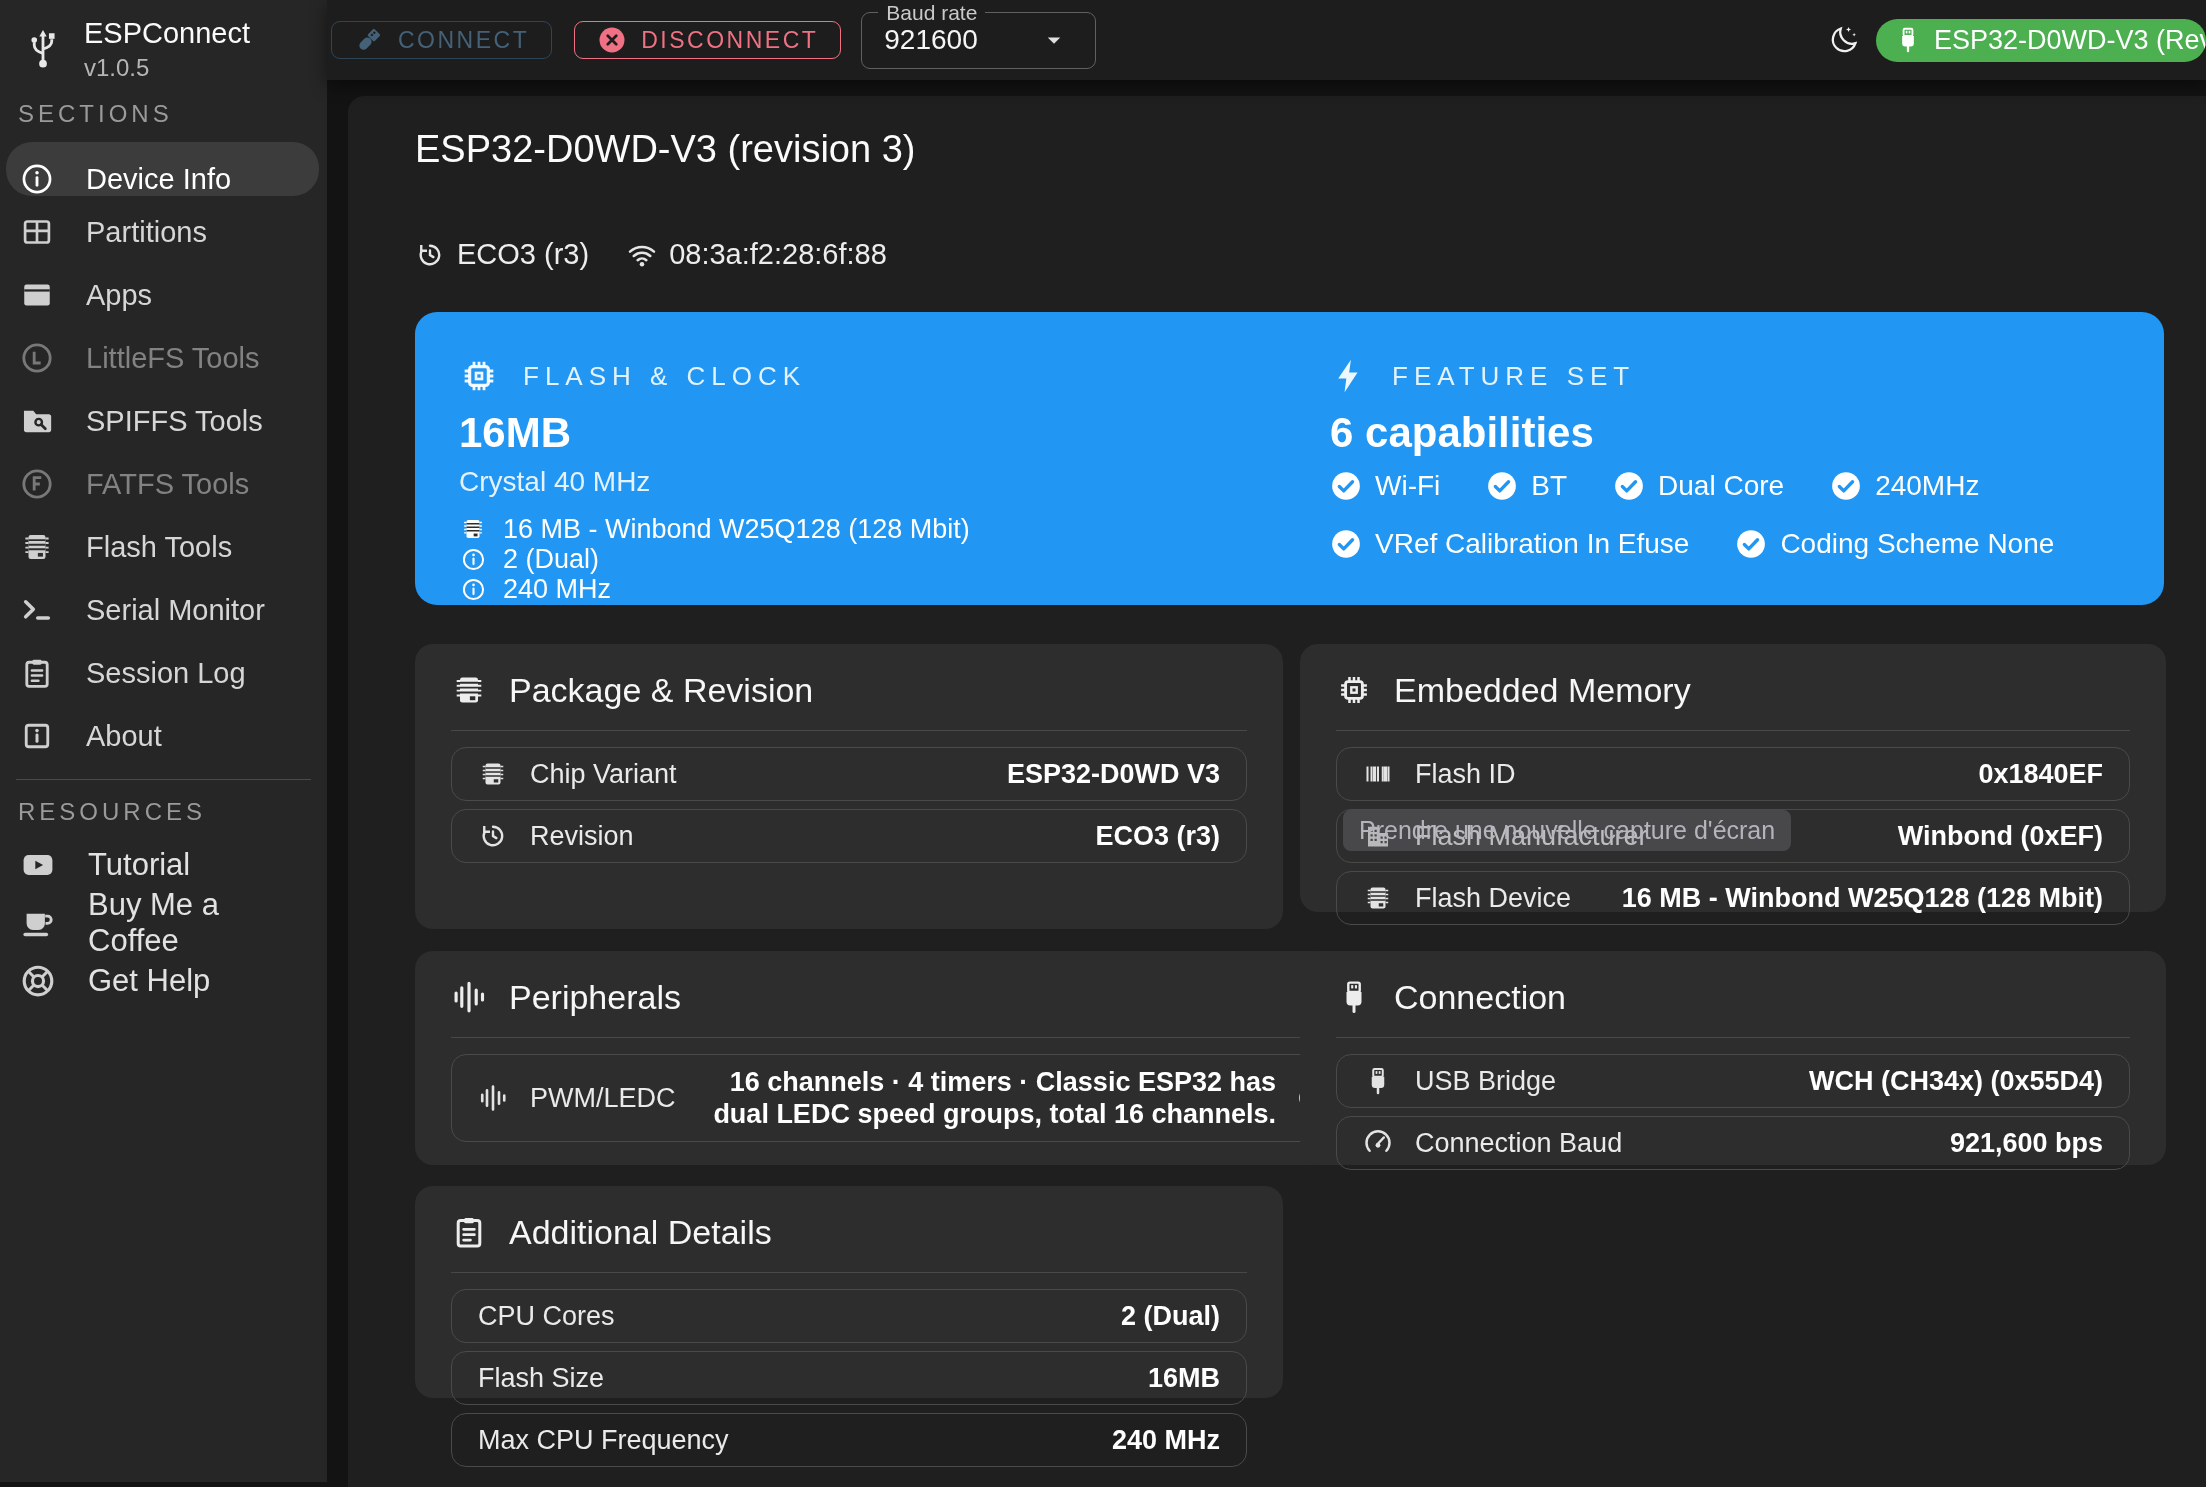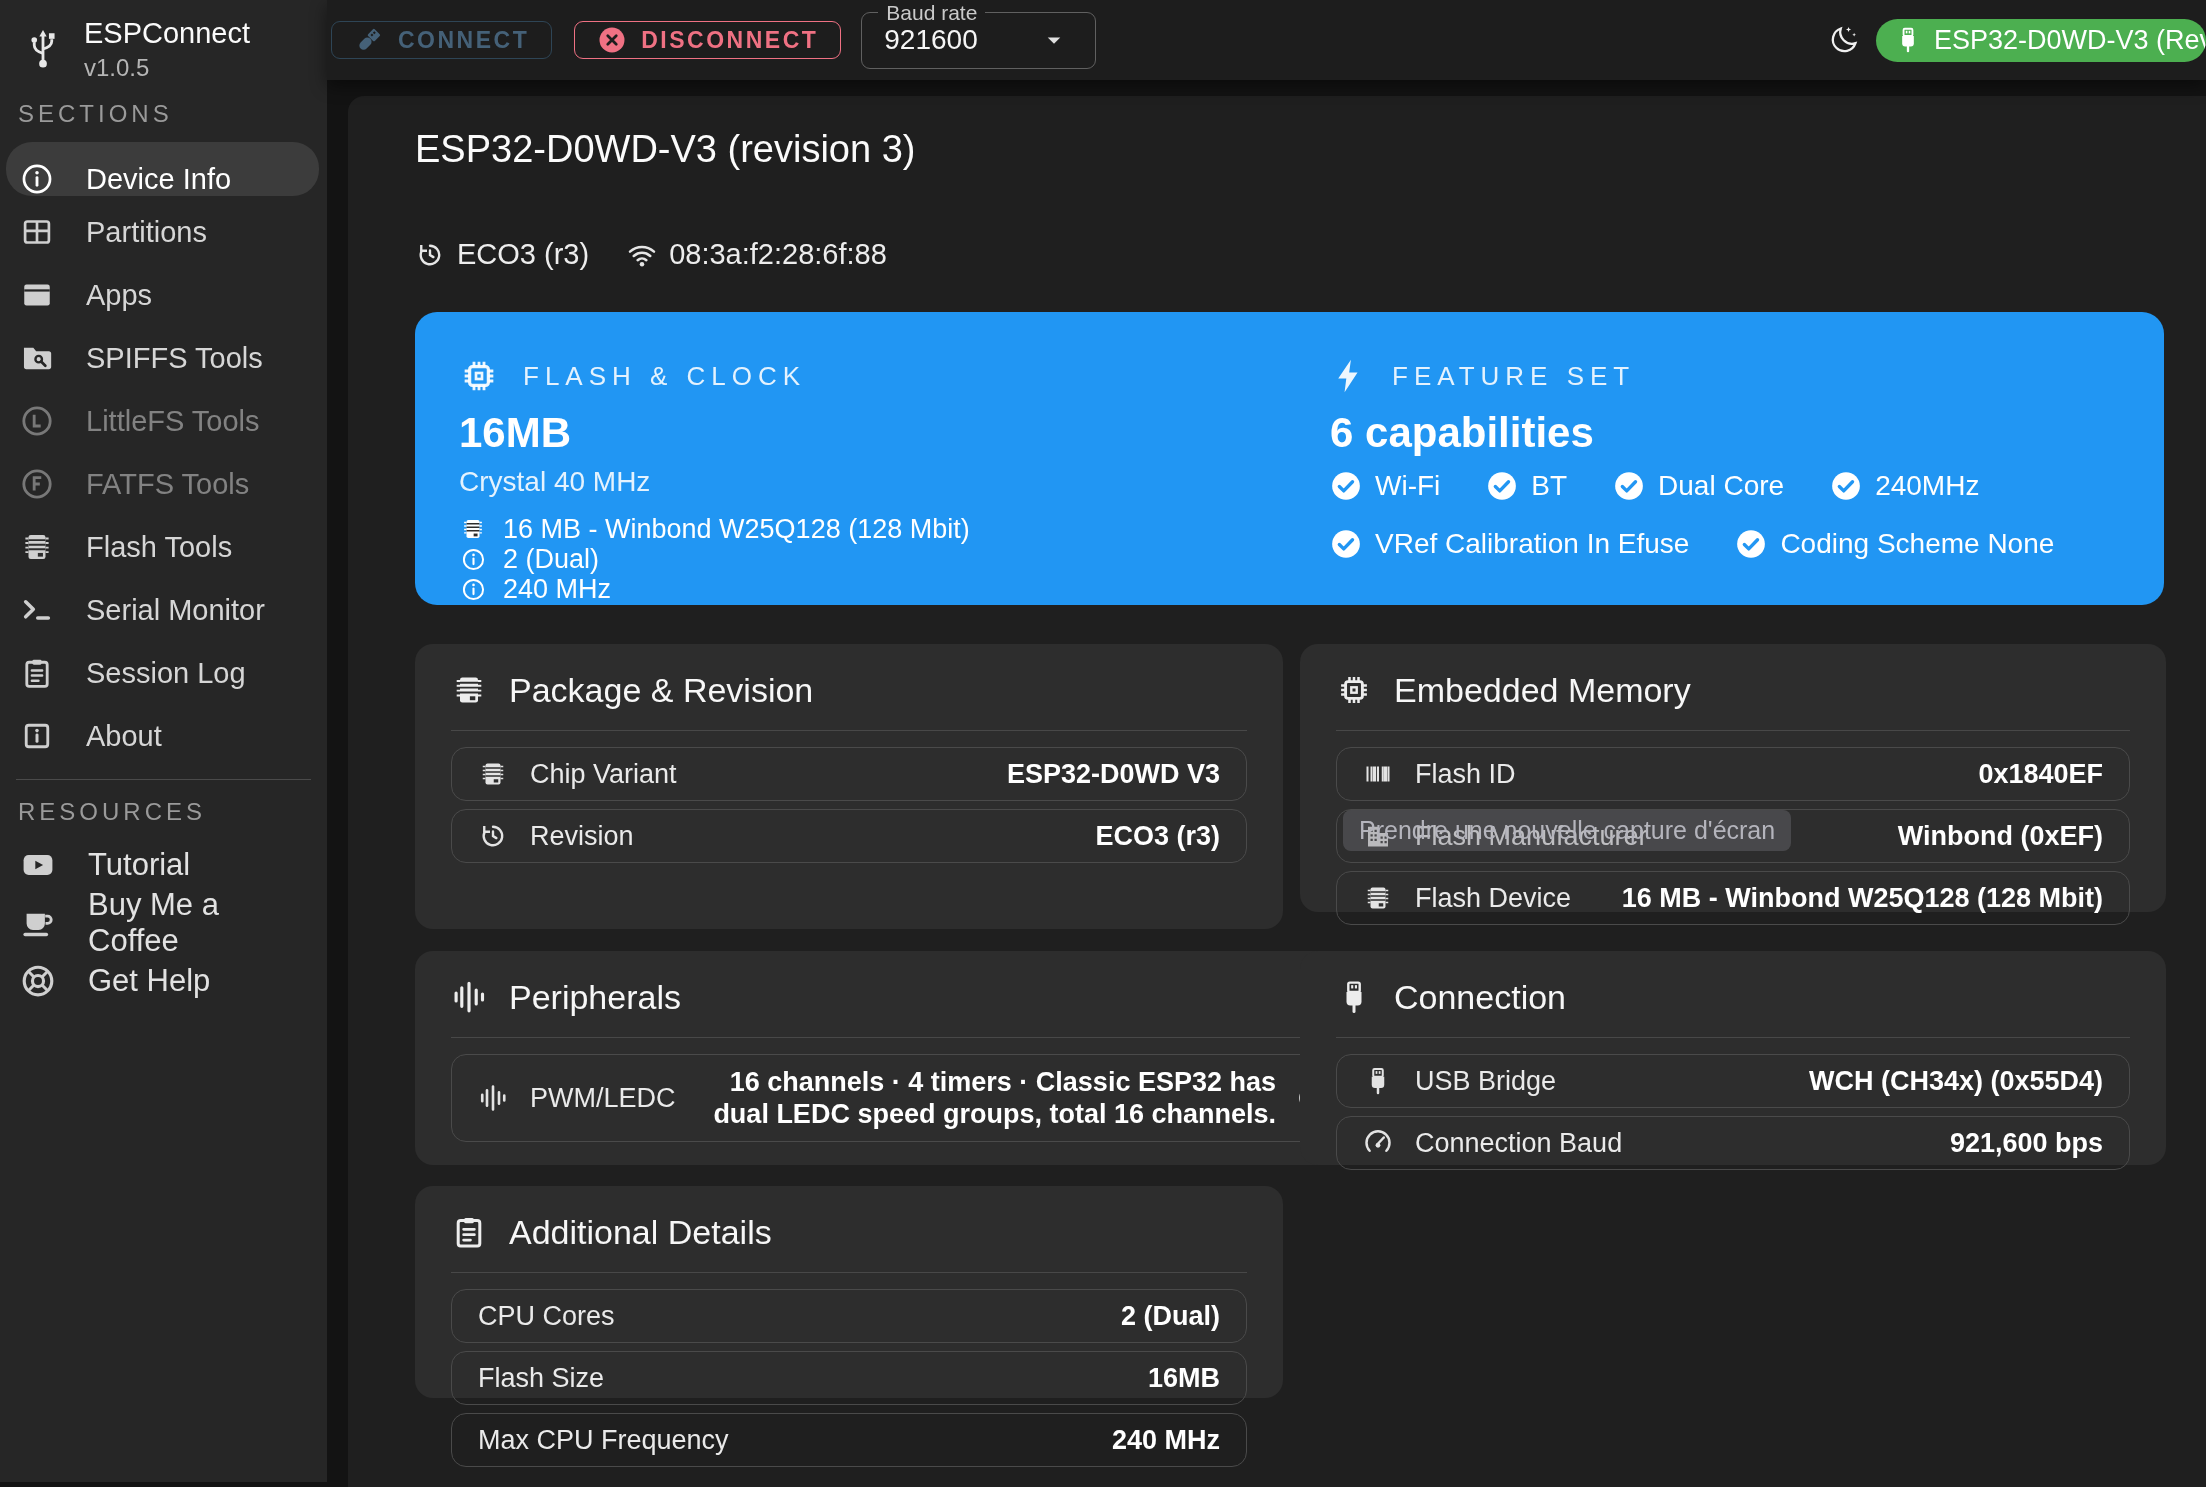--- a/index.html
+++ b/index.html
@@ -27,21 +27,21 @@
   .nav-item.disabled .icon { color:#787878; }
   .side-divider { height:1px; background:#4a4a4a; margin:16px 16px 18px 16px; }
   .res-item { display:flex; align-items:center; gap:32px; height:50px; margin:0 8px 8px 6px;
     padding:0 14px; font-size:31px; color:#e2e2e2; cursor:pointer; }
   .res-item .icon { color:#cfcfcf; width:36px; }
 
   
   .topbar { position:absolute; left:327px; top:0; width:1879px; height:80px; background:#1d1d1d;
     display:flex; align-items:center; padding:0 0 0 4px; box-shadow:0 6px 16px rgba(0,0,0,.45); z-index:5; }
   .btn { display:flex; align-items:center; gap:14px; height:38px; border-radius:9px; padding:0 22px;
-    font-size:23px; letter-spacing:2.5px; font-weight:700; background:transparent; cursor:pointer; }
+    font-size:23px; letter-spacing:2.5px; font-weight:400; background:transparent; cursor:pointer; }
   .btn-connect { border:1.5px solid #2e4556; color:#456178; margin-right:22px; }
   .btn-disconnect { border:1.5px solid #ef7183; color:#ef7183; margin-right:20px; }
   .baud-field { position:relative; width:235px; height:57px; border:1.5px solid #606060; border-radius:9px;
     display:flex; align-items:center; padding:0 26px 0 22px; cursor:pointer;justify-content:flex-end; }
   .baud-label { position:absolute; top:-12px; left:16px; background:#1d1d1d; padding:0 8px;
     font-size:21px; color:#c9c9c9; }
   .baud-value { font-size:28px; color:#f5f5f5; }
   .baud-caret { margin-left:auto; color:#e0e0e0; }
   .top-right { margin-left:auto; display:flex; align-items:center; }
   .moon-btn { color:#f0f0f0; margin-right:16px; cursor:pointer; }
@@ -286,35 +286,35 @@
       <span>Partitions</span>
     </div>
     <div class="nav-item">
       <span class="icon">
           <svg class="ic" width="34" height="34">
             <use href="#i-apps"></use>
           </svg>
         </span>
       <span>Apps</span>
     </div>
+    <div class="nav-item disabled">
+      <span class="icon">
+          <svg class="ic" width="34" height="34">
+            <use href="#i-circle-l"></use>
+          </svg>
+        </span>
+      <span>LittleFS Tools</span>
+    </div>
     <div class="nav-item">
       <span class="icon">
           <svg class="ic" width="34" height="34">
             <use href="#i-folder-wrench"></use>
           </svg>
         </span>
       <span>SPIFFS Tools</span>
-    </div>
-    <div class="nav-item disabled">
-      <span class="icon">
-          <svg class="ic" width="34" height="34">
-            <use href="#i-circle-l"></use>
-          </svg>
-        </span>
-      <span>LittleFS Tools</span>
     </div>
     <div class="nav-item disabled">
       <span class="icon">
           <svg class="ic" width="34" height="34">
             <use href="#i-circle-f"></use>
           </svg>
         </span>
       <span>FATFS Tools</span>
     </div>
     <div class="nav-item">

